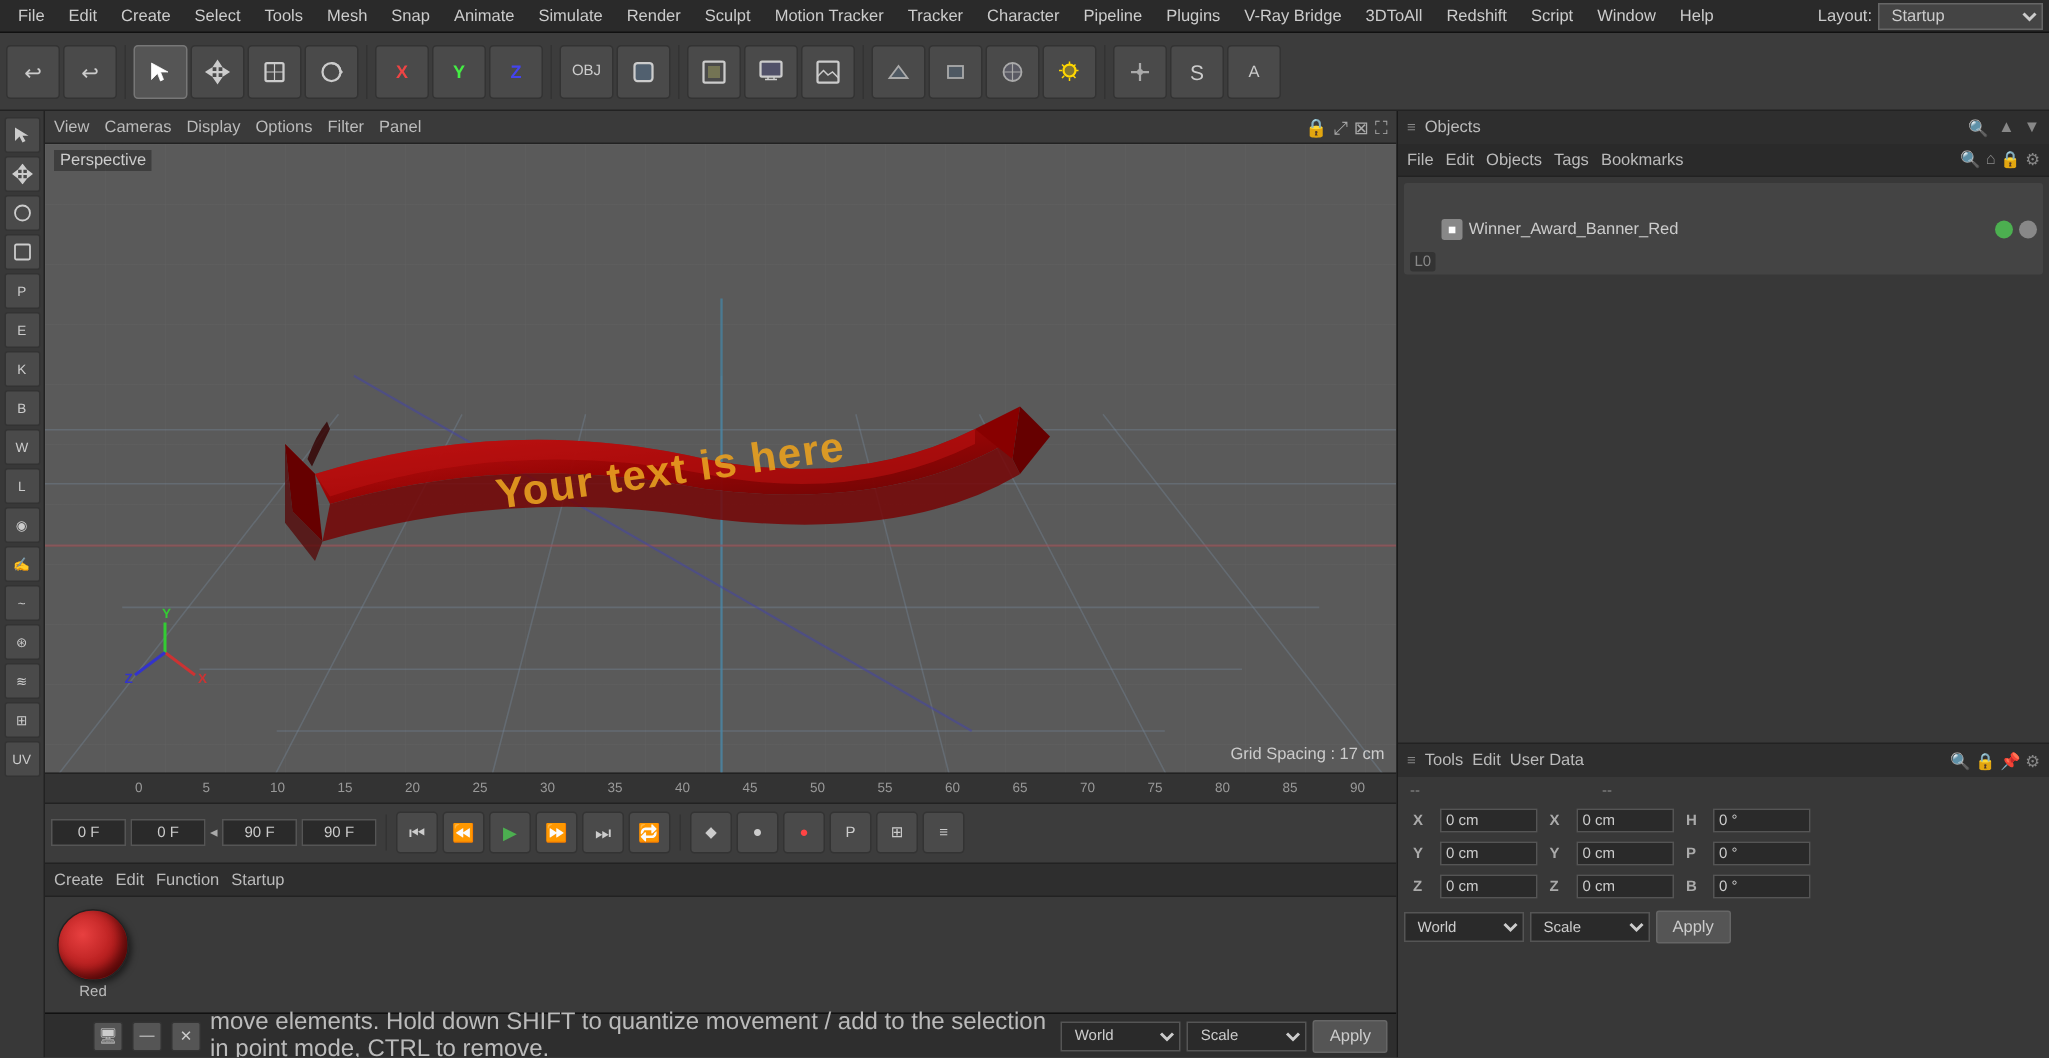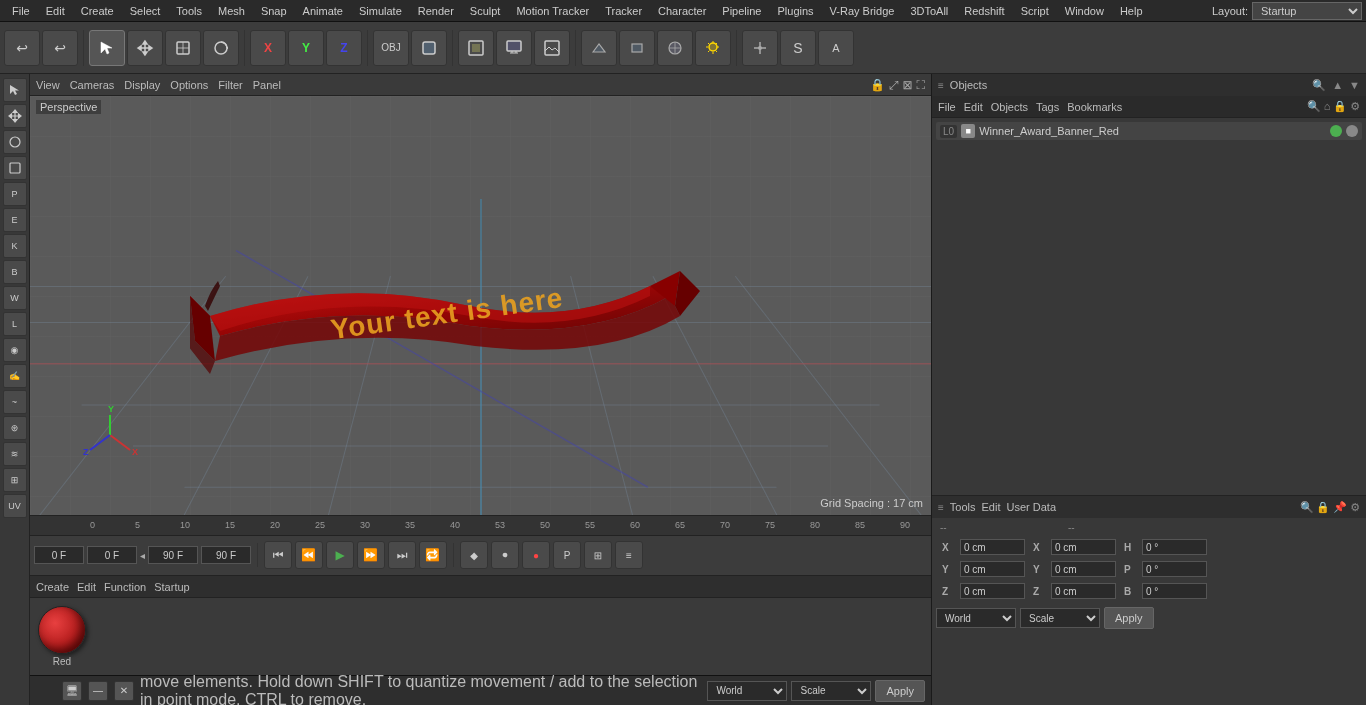--- a/index.html
+++ b/index.html
@@ -738,21 +738,21 @@
         <div id="timeline-ruler">
           <div class="ruler-mark">0</div>
           <div class="ruler-mark">5</div>
           <div class="ruler-mark">10</div>
           <div class="ruler-mark">15</div>
           <div class="ruler-mark">20</div>
           <div class="ruler-mark">25</div>
           <div class="ruler-mark">30</div>
           <div class="ruler-mark">35</div>
           <div class="ruler-mark">40</div>
-          <div class="ruler-mark">53</div>
+          <div class="ruler-mark">45</div>
           <div class="ruler-mark">50</div>
           <div class="ruler-mark">55</div>
           <div class="ruler-mark">60</div>
           <div class="ruler-mark">65</div>
           <div class="ruler-mark">70</div>
           <div class="ruler-mark">75</div>
           <div class="ruler-mark">80</div>
           <div class="ruler-mark">85</div>
           <div class="ruler-mark">90</div>
 
@@ -842,21 +842,21 @@
           <div style="margin-left:auto;display:flex;gap:3px;">
             <span style="color:#888;font-size:11px;cursor:pointer;">🔍</span>
             <span style="color:#888;font-size:11px;cursor:pointer;">⌂</span>
             <span style="color:#888;font-size:11px;cursor:pointer;">🔒</span>
             <span style="color:#888;font-size:11px;cursor:pointer;">⚙</span>
           </div>
         </div>
 
         <div style="padding:4px;">
           <div id="object-tree-item">
-            <span style="color:#888;font-size:10px;background:#333;padding:1px 3px;border-radius:2px;">L0</span>
+            <span style="color:#888;font-size:10px;background:#333;padding:1px 3px;border-radius:2px;margin-top:44px;">L0</span>
             <div class="tree-icon">■</div>
             <span style="color:#ccc;font-size:11px;flex:1;">Winner_Award_Banner_Red</span>
             <div class="tree-dot"></div>
             <div class="tree-dot2"></div>
           </div>
         </div>
       </div>
 
       <div id="right-attr-panel">
         <div id="right-attr-header">

